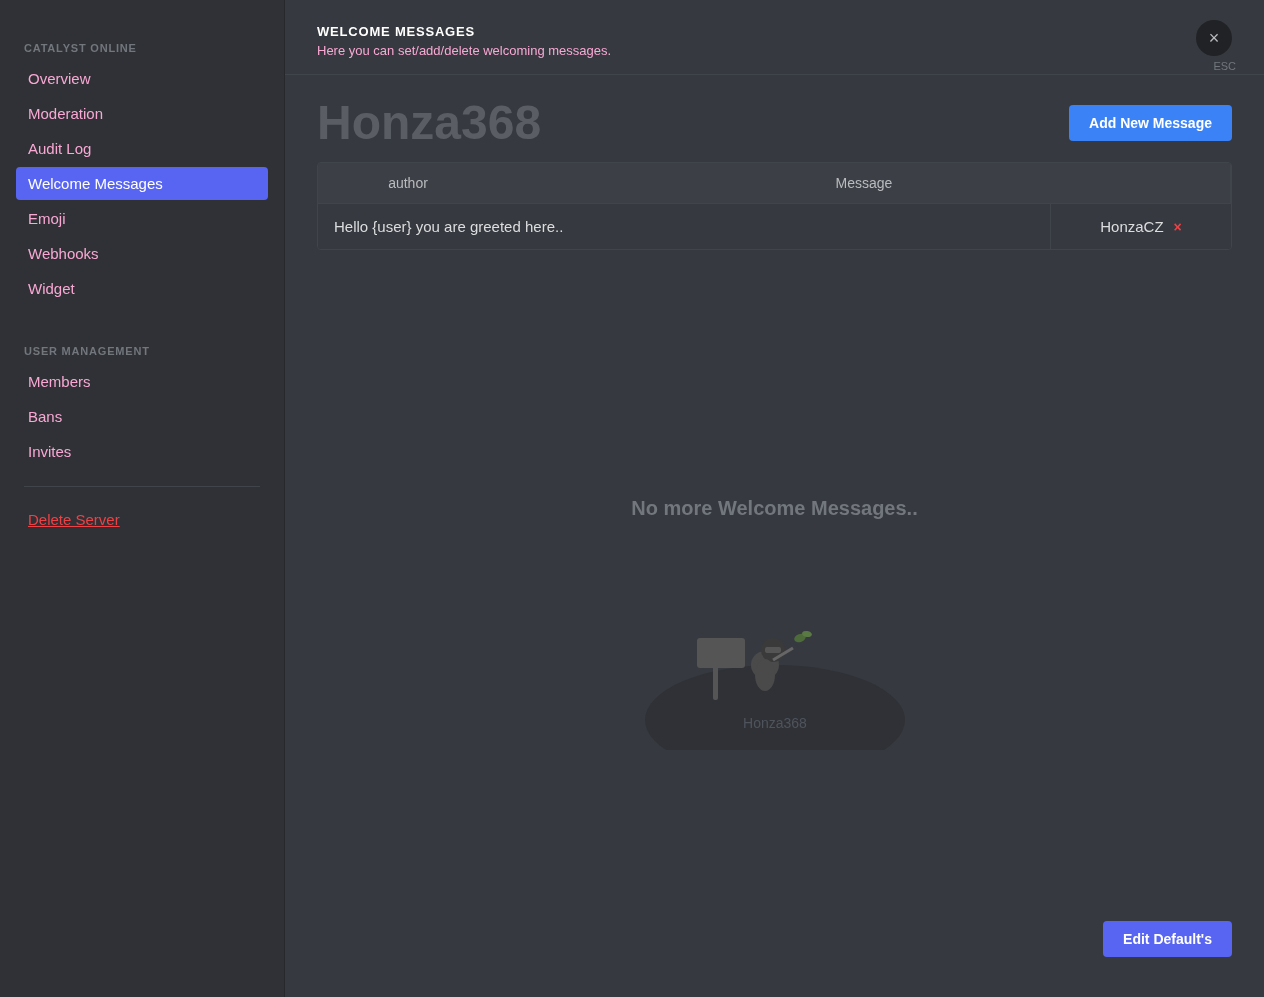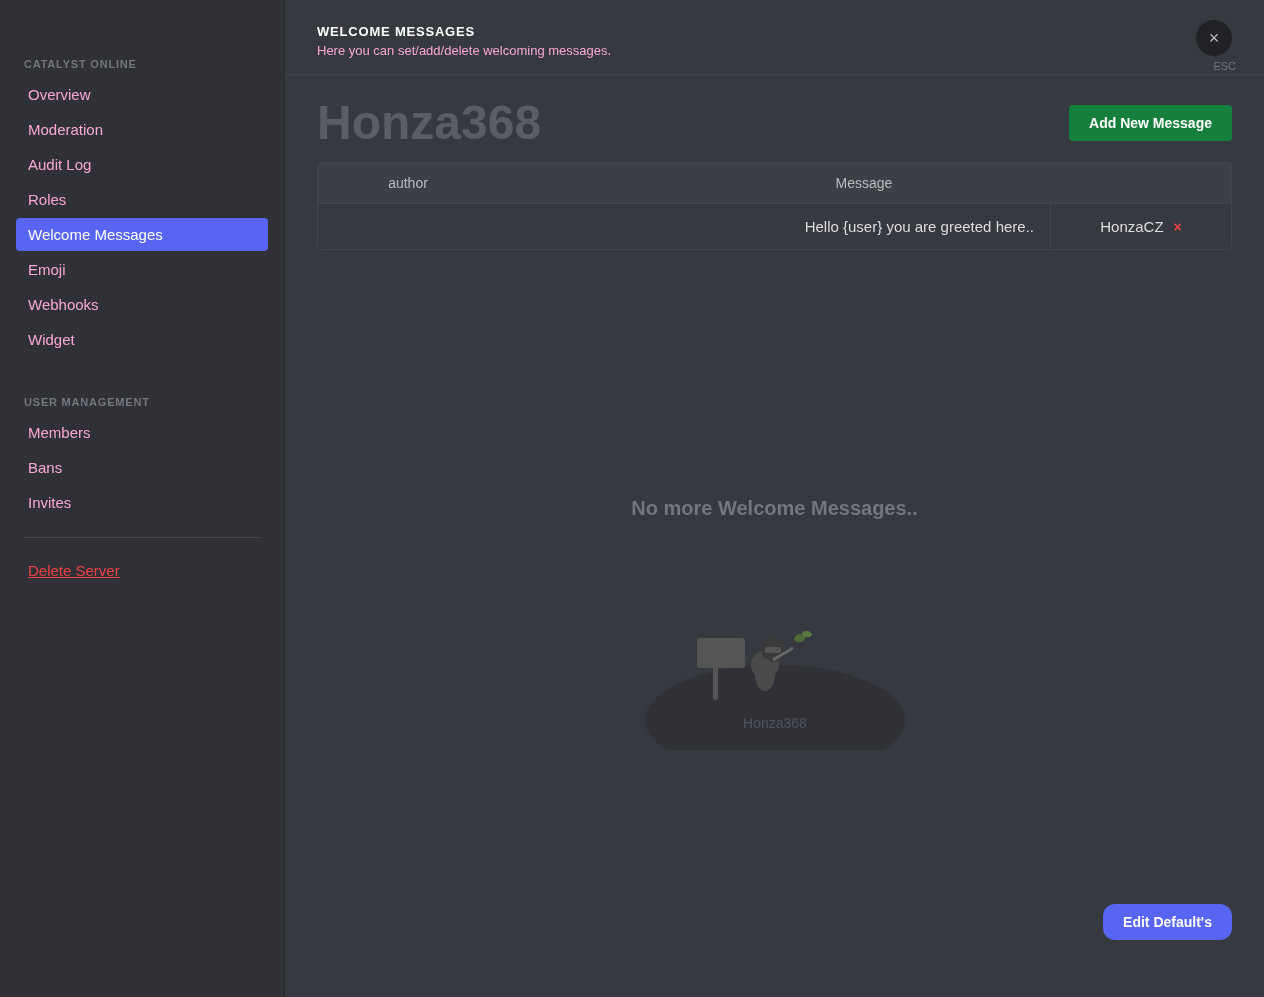--- a/index.html
+++ b/index.html
@@ -25,21 +25,21 @@
       border-right: 1px solid #26282c;
     }
 
     .sidebar-section-label {
       font-size: 11px;
       font-weight: 700;
       text-transform: uppercase;
       color: #72767d;
       letter-spacing: 0.8px;
       margin-bottom: 8px;
-      margin-top: 34px;
+      margin-top: 18px;
       padding: 0 8px;
     }
 
     .sidebar-item {
       padding: 8px 12px;
       border-radius: 4px;
       cursor: pointer;
       font-size: 15px;
       color: #f9a8d4;
       margin-bottom: 2px;
@@ -133,21 +133,21 @@
     }
 
     .server-name {
       font-size: 48px;
       font-weight: 700;
       color: #72767d;
       opacity: 0.6;
     }
 
     .add-new-btn {
-      background: #15803d;
+      background: #3b82f6;
       color: #fff;
       border: none;
       padding: 10px 20px;
       border-radius: 4px;
       font-size: 14px;
       font-weight: 600;
       cursor: pointer;
       white-space: nowrap;
     }
 
@@ -186,21 +186,20 @@
 
     .table-row {
       display: flex;
       background: #36393f;
       border-bottom: 1px solid #40444b;
       align-items: center;
     }
 
     .table-row:last-child {
       border-bottom: none;
-      text-align: right;
     }
 
     .table-cell {
       padding: 14px 16px;
       font-size: 15px;
     }
 
     .table-cell.message-col {
       flex: 1;
       color: #dcddde;
@@ -238,27 +237,27 @@
       font-size: 20px;
       font-weight: 700;
       color: #72767d;
       margin-bottom: 30px;
       text-align: right;
     }
 
     
     .edit-defaults-btn {
       position: absolute;
-      bottom: 57px;
+      bottom: 40px;
       right: 32px;
       background: #5865f2;
       color: #fff;
       border: none;
       padding: 10px 20px;
-      border-radius: 12px;
+      border-radius: 4px;
       font-size: 14px;
       font-weight: 600;
       cursor: pointer;
     }
 
     .content-area {
       flex: 1;
       display: flex;
       flex-direction: column;
       overflow: hidden;
@@ -272,23 +271,20 @@
   <div class="sidebar-section-label">CATALYST ONLINE</div>
 
   <div class="sidebar-item">
     <span>Overview</span>
   </div>
   <div class="sidebar-item">
     <span>Moderation</span>
   </div>
   <div class="sidebar-item">
     <span>Audit Log</span>
-  </div>
-  <div class="sidebar-item">
-    <span>Roles</span>
   </div>
   <div class="sidebar-item active">
     <span>Welcome Messages</span>
   </div>
   <div class="sidebar-item">
     <span>Emoji</span>
   </div>
   <div class="sidebar-item">
     <span>Webhooks</span>
   </div>

